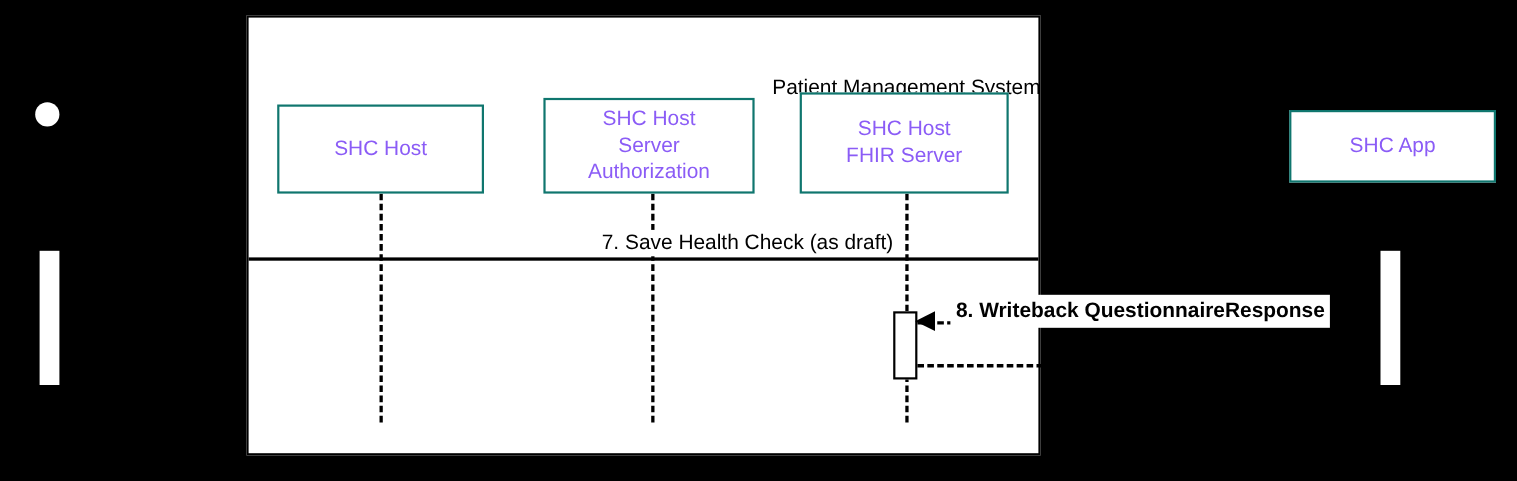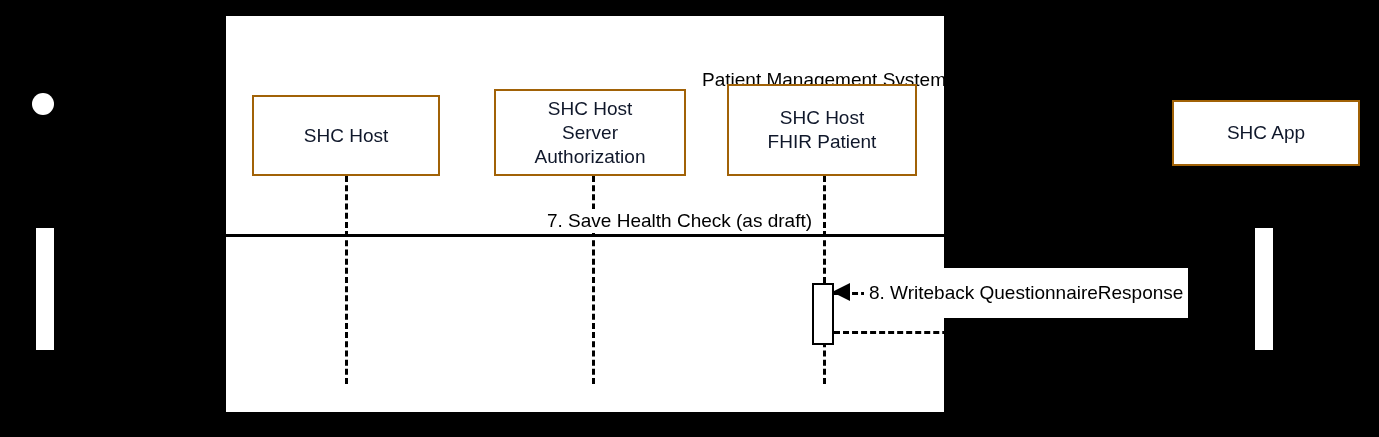--- a/index.html
+++ b/index.html
@@ -36,28 +36,28 @@
     font-size: 19px;
     color: #000000;
     line-height: 24px;
     margin-top: 40px;
   }
 
   
   .participant {
     position: absolute;
     background: #ffffff;
-    border: 2px solid #a16207;
+    border: 2px solid #0f766e;
     box-sizing: border-box;
     display: flex;
     align-items: center;
     justify-content: center;
     text-align: center;
     font-size: 19px;
-    color: #0f172a;
+    color: #8b5cf6;
     line-height: 24px;
     padding: 2px;
   }
   #p-shc-host      { left: 252px;  top: 95px;  width: 188px; height: 81px; }
   #p-auth-server   { left: 494px;  top: 89px;  width: 192px; height: 87px; }
   #p-fhir-server   { left: 727px;  top: 84px;  width: 190px; height: 92px; }
   #p-shc-app       { left: 1172px; top: 100px; width: 188px; height: 66px; }
 
   
   .lifeline {
@@ -134,25 +134,26 @@
     top: 292px;
     width: 412px;
     height: 0;
     border-top: 3px dashed #000000;
   }
   .msg8-label {
     position: absolute;
     left: 864px;
     top: 268px;
     background: #ffffff;
-    padding: 13px 5px;
+    padding: 3px 5px;
     font-size: 19px;
     color: #000000;
     line-height: 24px;
     white-space: nowrap;
+    font-weight: bold;
   }
 
   
   .actor-head {
     position: absolute;
     left: 32px;
     top: 93px;
     width: 22px;
     height: 22px;
     background: #ffffff;
@@ -199,21 +200,21 @@
     <div>
       <div>SHC Host</div>
       <div>Server</div>
       <div>Authorization</div>
     </div>
   </div>
 
   <div class="participant" id="p-fhir-server">
     <div>
       <div>SHC Host</div>
-      <div>FHIR Patient</div>
+      <div>FHIR Server</div>
     </div>
   </div>
 
   <div class="participant" id="p-shc-app">
     <span>SHC App</span>
   </div>
 
   <div class="separator"></div>
   <div class="separator-label">7. Save Health Check (as draft)</div>
 

